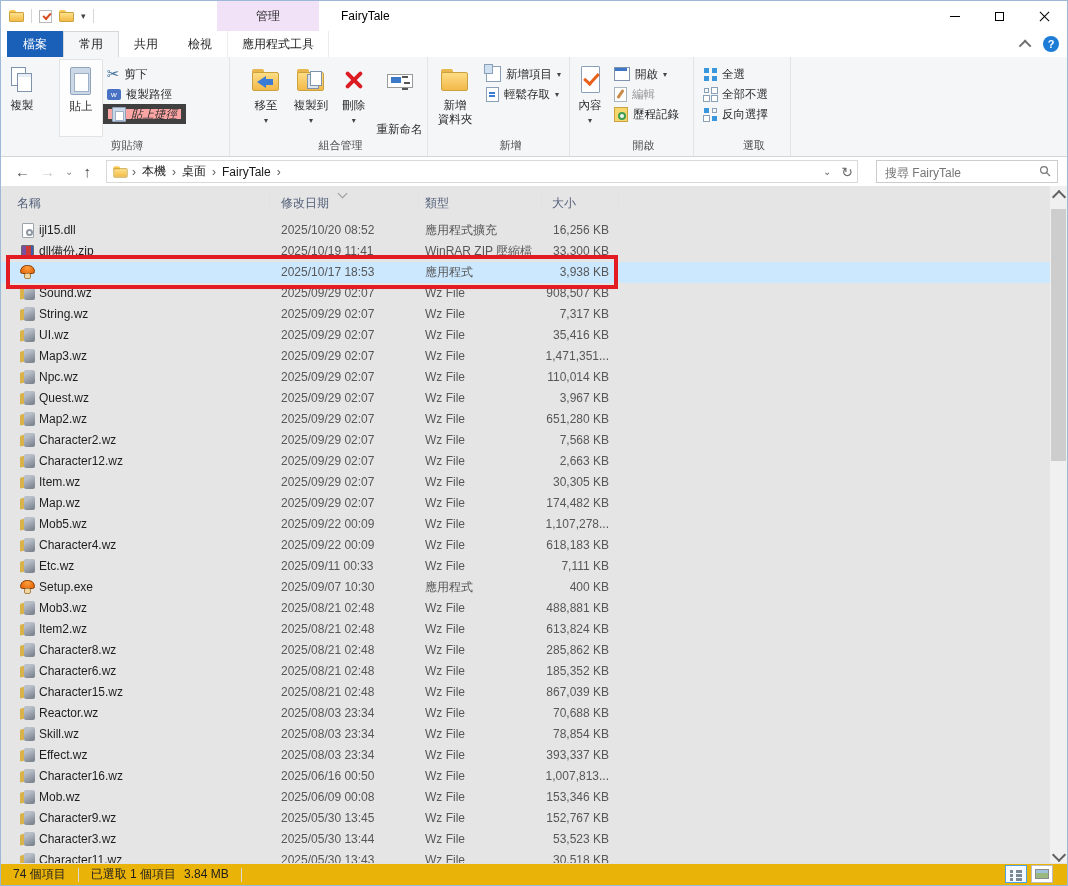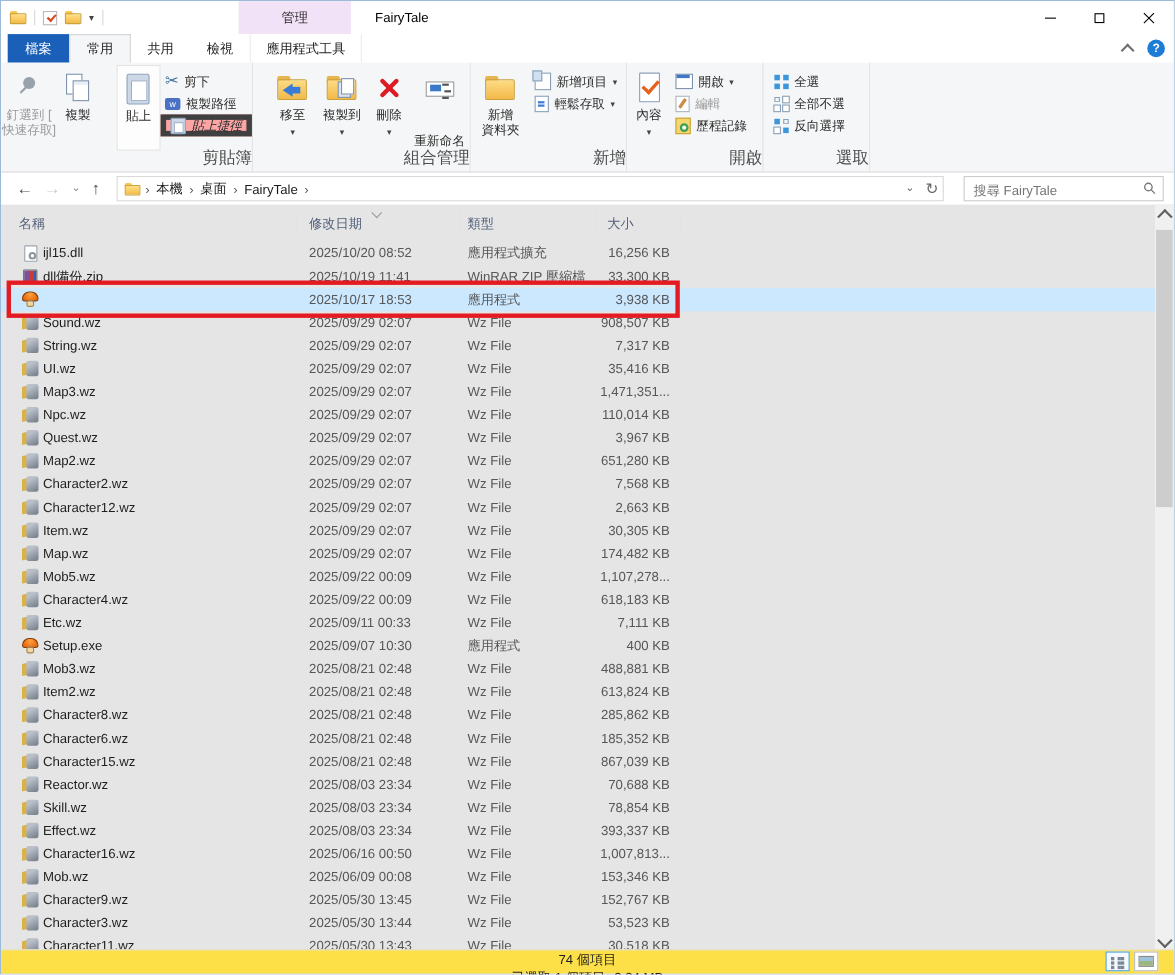--- a/index.html
+++ b/index.html
@@ -39,21 +39,21 @@
   .ribbon-extra{position:absolute;right:8px;top:0;height:26px;display:flex;align-items:center;gap:12px;}
   .chev-up{width:7px;height:7px;border-left:2px solid #707070;border-top:2px solid #707070;transform:rotate(45deg) translateY(2px);}
   .help-circle{width:16px;height:16px;border-radius:50%;background:#1c7cd6;color:#fff;font-size:11px;font-weight:bold;
                display:flex;align-items:center;justify-content:center;}
 
   
   .ribbon{position:absolute;left:0;top:56px;width:100%;height:99px;background:#f5f6f7;border-bottom:1px solid #d4d5d6;display:flex;}
   .rgroup{position:relative;height:99px;border-right:1px solid #e3e4e5;box-sizing:border-box;}
   .g-clip{width:229px;} .g-org{width:198px;} .g-new{width:142px;} .g-open{width:124px;} .g-sel{width:97px;}
   .gbody{display:flex;height:80px;padding-top:2px;box-sizing:border-box;}
-  .glabel{position:absolute;bottom:3px;left:0;width:100%;text-align:right;color:#4e4e4e;font-size:15px;}
+  .glabel{position:absolute;bottom:3px;left:12px;width:100%;text-align:center;color:#4e4e4e;font-size:11px;}
   .bigbtn{display:flex;flex-direction:column;align-items:center;padding-top:3px;box-sizing:border-box;}
   .bigbtn .blbl{line-height:14px;color:#2b2b2b;font-size:11.5px;white-space:nowrap;}
   .bigbtn .icobox{height:36px;display:flex;align-items:center;justify-content:center;}
   .bigbtn.dim .blbl{color:#9a9a9a;}
   .bigbtn.hl{background:#fdfdfd;border:1px solid #e2e3e4;}
   .ddarrow::after{content:"▾";font-size:8px;color:#444;line-height:7px;}
   .smallcol{display:flex;flex-direction:column;padding-top:5px;}
   .smallbtn{display:flex;align-items:center;gap:5px;height:20px;padding:0 4px;color:#2b2b2b;font-size:11.5px;white-space:nowrap;}
   .smallbtn.hl{background:#fca5a5;border:5px solid #404040;box-sizing:border-box;font-style:italic;}
   .smallbtn .dda{font-size:8px;color:#444;}
@@ -150,22 +150,22 @@
   .red-rect{position:absolute;left:5px;top:69px;width:612px;height:34px;border:4px solid #e31b22;box-sizing:border-box;z-index:5;}
 
   
   .vscroll{position:absolute;right:0;top:0;width:17px;height:680px;background:#f0f0f0;}
   .sb-up,.sb-down{position:absolute;left:4px;width:8px;height:8px;}
   .sb-up{top:6px;border-left:2px solid #606060;border-top:2px solid #606060;transform:rotate(45deg);}
   .sb-down{bottom:6px;border-right:2px solid #606060;border-bottom:2px solid #606060;transform:rotate(45deg);}
   .sb-thumb{position:absolute;left:1px;top:23px;width:15px;height:252px;background:#cdcdcd;}
 
   
-  .statusbar{position:absolute;left:0;bottom:0;width:100%;height:21px;background:#fde047;border-top:1px solid #e3e3e3;
-             display:flex;align-items:center;flex-direction:column;}
+  .statusbar{position:absolute;left:0;bottom:0;width:100%;height:21px;background:#eab308;border-top:1px solid #e3e3e3;
+             display:flex;align-items:center;}
   .statusbar .seg{padding:0 12px;color:#1e1e1e;}
   .statusbar .vline{width:1px;height:14px;background:#d9d9d9;}
   .sel-size{margin-left:8px;}
   .viewbtns{position:absolute;right:14px;top:1px;display:flex;gap:4px;}
   .vb{width:22px;height:18px;box-sizing:border-box;position:relative;}
   .vb-details{border:1px solid #4aa2e0;background:#f4faff;}
   .vb-details::after{content:"";position:absolute;left:4px;top:4px;width:3px;height:3px;background:#7a8794;
       box-shadow:6px 0 0 #7a8794,9px 0 0 #7a8794,0 4px 0 #7a8794,6px 4px 0 #7a8794,9px 4px 0 #7a8794,0 8px 0 #7a8794,6px 8px 0 #7a8794,9px 8px 0 #7a8794;}
   .vb-thumbs{border:1px solid #bcbcbc;background:#fff;}
   .vb-thumbs::after{content:"";position:absolute;left:3px;top:3px;width:14px;height:10px;background:linear-gradient(#9fc3dd 40%,#9ab77f 40%);border:1px solid #8a8a8a;box-sizing:border-box;}
@@ -210,27 +210,20 @@
     <div class="ribbon-extra">
       <span class="chev-up"></span>
       <span class="help-circle">?</span>
     </div>
   </div>
 
   <div class="ribbon">
 
     <div class="rgroup g-clip">
       <div class="gbody">
-        <div class="bigbtn dim w56">
-          <span class="icobox">
-              <span class="ico i-pin"></span>
-            </span>
-          <span class="blbl">釘選到 [</span>
-          <span class="blbl">快速存取]</span>
-        </div>
         <div class="bigbtn w42">
           <span class="icobox">
               <span class="ico i-copy"></span>
             </span>
           <span class="blbl">複製</span>
         </div>
         <div class="bigbtn hl w44">
           <span class="icobox">
               <span class="ico i-paste"></span>
             </span>

